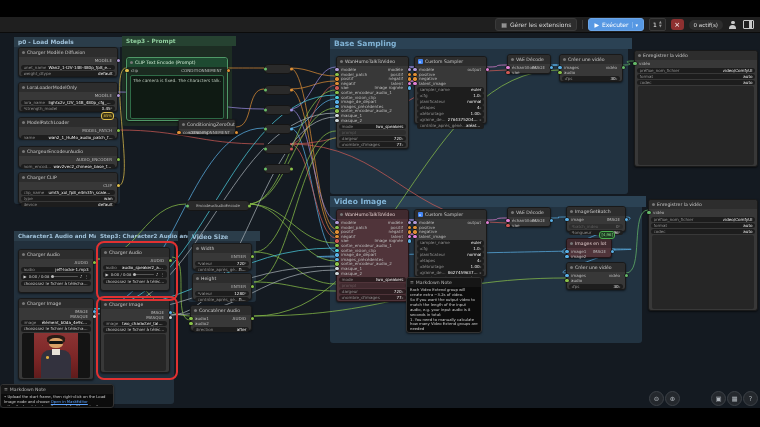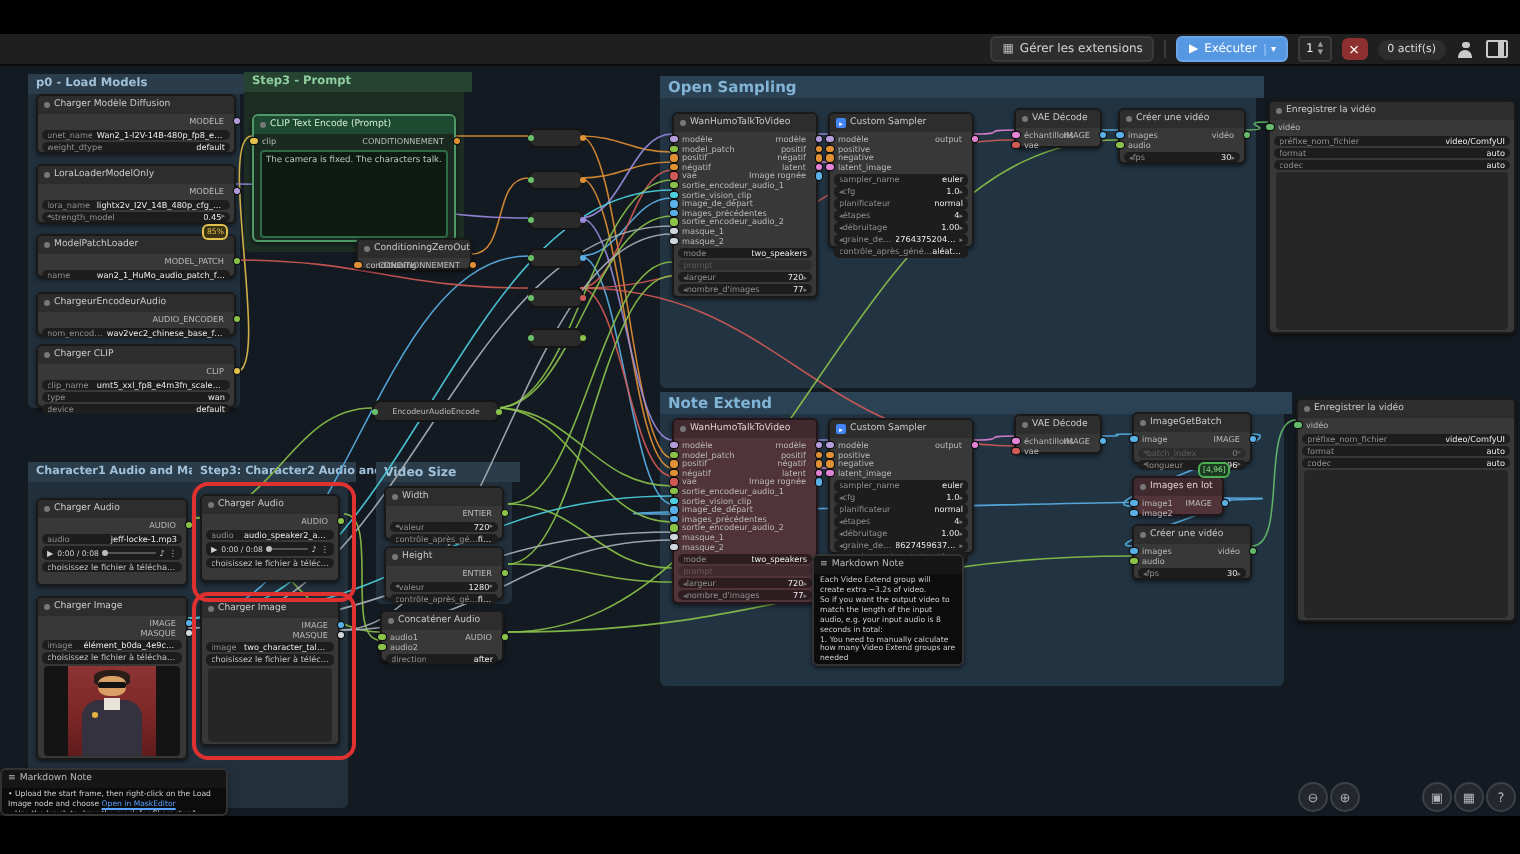--- a/index.html
+++ b/index.html
@@ -178,26 +178,26 @@
         <div class="gtitle" style="font-size: 5.8px; color: rgb(159, 192, 216);">p0 - Load Models</div>
       </div>
     </div>
     <div class="group" style="position: absolute; left: 122px; top: 36px; width: 110px; height: 90px; background: rgb(29, 45, 35);">
       <div class="ghead" style="position: absolute; left: 0px; top: 0px; width: 110px; height: 10px; background: rgb(38, 66, 49);">
         <div class="gtitle" style="font-size: 5.8px; color: rgb(143, 206, 158);">Step3 - Prompt</div>
       </div>
     </div>
     <div class="group" style="position: absolute; left: 330px; top: 38px; width: 298px; height: 156px; background: rgb(34, 51, 65);">
       <div class="ghead" style="position: absolute; left: 0px; top: 0px; width: 298px; height: 11px; background: rgb(43, 66, 84);">
-        <div class="gtitle" style="font-size: 7.5px; color: rgb(130, 180, 214);">Open Sampling</div>
+        <div class="gtitle" style="font-size: 7.5px; color: rgb(130, 180, 214);">Base Sampling</div>
       </div>
     </div>
     <div class="group" style="position: absolute; left: 330px; top: 196px; width: 312px; height: 147px; background: rgb(34, 51, 65);">
       <div class="ghead" style="position: absolute; left: 0px; top: 0px; width: 312px; height: 11px; background: rgb(43, 66, 84);">
-        <div class="gtitle" style="font-size: 7.5px; color: rgb(130, 180, 214);">Note Extend</div>
+        <div class="gtitle" style="font-size: 7.5px; color: rgb(130, 180, 214);">Video Image</div>
       </div>
     </div>
     <div class="group" style="position: absolute; left: 14px; top: 231px; width: 82px; height: 173px; background: rgb(34, 48, 60);">
       <div class="ghead" style="position: absolute; left: 0px; top: 0px; width: 82px; height: 10px; background: rgb(43, 61, 74);">
         <div class="gtitle" style="font-size: 5.6px; color: rgb(159, 192, 216);">Character1 Audio and Mask</div>
       </div>
     </div>
     <div class="group" style="position: absolute; left: 96px; top: 231px; width: 78px; height: 173px; background: rgb(34, 48, 60);">
       <div class="ghead" style="position: absolute; left: 0px; top: 0px; width: 78px; height: 10px; background: rgb(43, 61, 74);">
         <div class="gtitle" style="font-size: 5.6px; color: rgb(159, 192, 216);">Step3: Character2 Audio and Mask</div>

